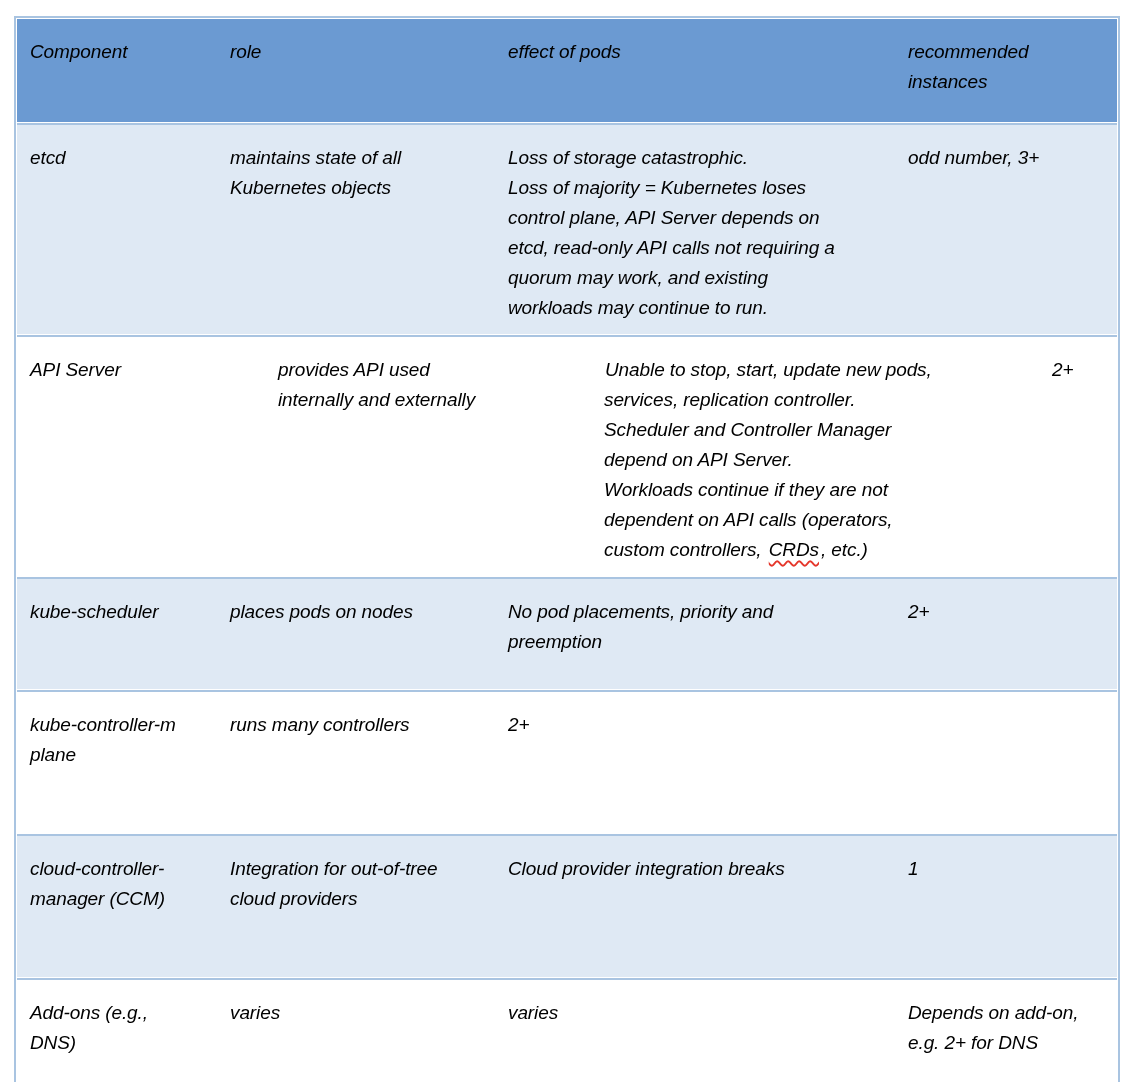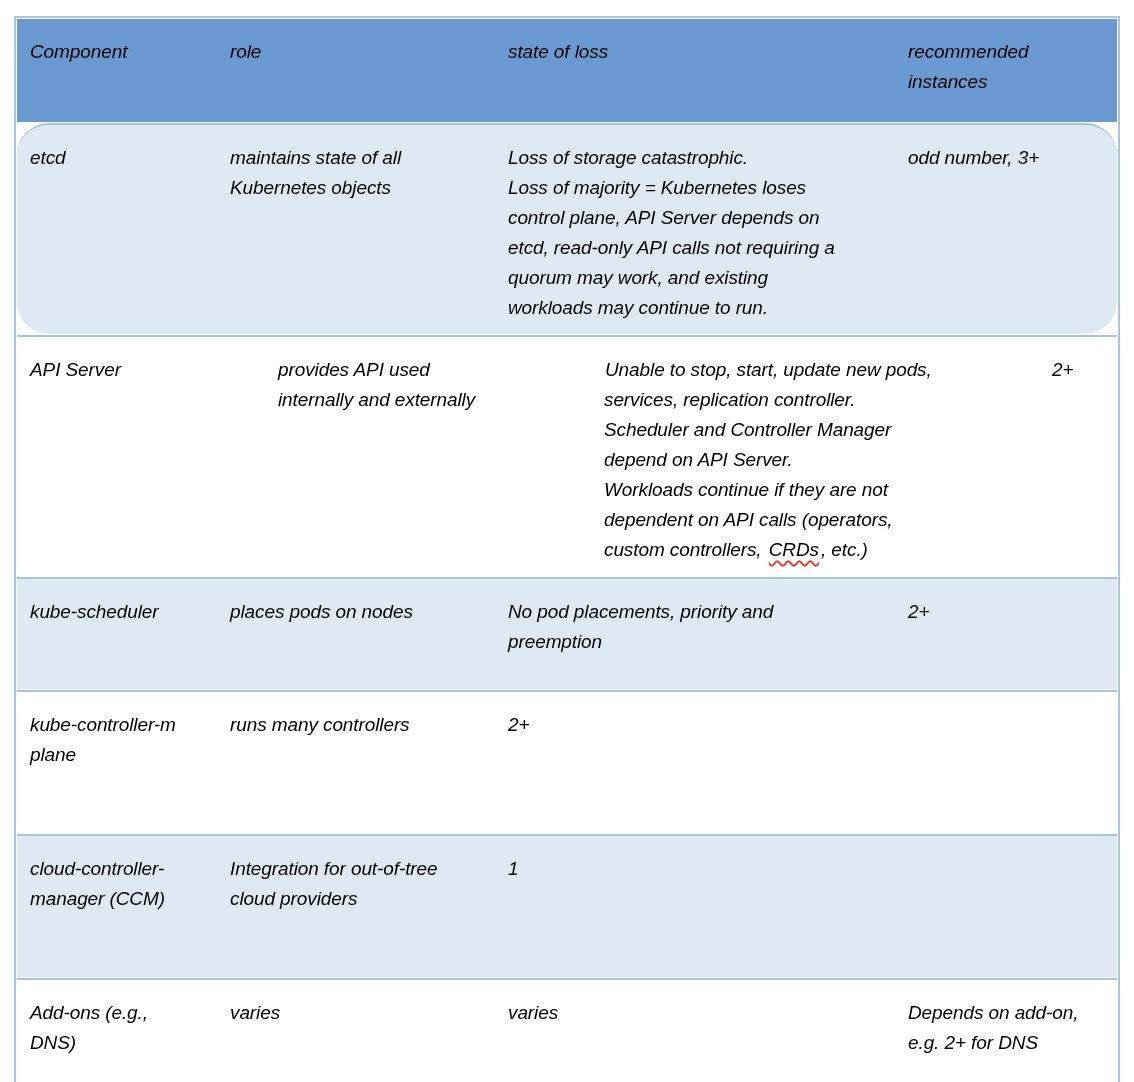--- a/index.html
+++ b/index.html
@@ -31,21 +31,21 @@
     background: #ffffff;
   }
   .row {
     display: grid;
     grid-template-columns: 200px 278px 400px 224px;
     background: #ffffff;
   }
   .row + .row { border-top: 2px solid var(--border); }
   .row.header { background: var(--header-bg); min-height: 103px; }
   .row.alt { background: var(--alt-bg); }
-  .row.r-etcd { min-height: 188px; border-radius: 32px; }
+  .row.r-etcd { min-height: 188px; }
   .row.r-apiserver { min-height: 208px; gap: 48px; }
   .row.r-scheduler { min-height: 112px; }
   .row.r-kcm { min-height: 143px; }
   .row.r-ccm { min-height: 143px; }
   .row.r-addons { min-height: 146px; }
   .cell {
     padding: 17px 10px 10px 12px;
     font-size: 19px;
     line-height: 30px;
     letter-spacing: -0.1px;
@@ -65,21 +65,21 @@
 </style>
 </head>
 <body>
 
 <div class="page">
   <div class="ktable">
 
     <div class="row header">
       <div class="cell">Component</div>
       <div class="cell">role</div>
-      <div class="cell">state of loss</div>
+      <div class="cell">effect of pods</div>
       <div class="cell">recommended
 instances</div>
     </div>
 
     <div class="row alt r-etcd">
       <div class="cell">etcd</div>
       <div class="cell">maintains state of all
 Kubernetes objects</div>
       <div class="cell">Loss of storage catastrophic.
 Loss of majority = Kubernetes loses
@@ -117,20 +117,21 @@
 plane</div>
       <div class="cell">runs many controllers</div>
       <div class="cell">2+</div>
     </div>
 
     <div class="row alt r-ccm">
       <div class="cell">cloud-controller-
 manager (CCM)</div>
       <div class="cell">Integration for out-of-tree
 cloud providers</div>
+      <div class="cell">Cloud provider integration breaks</div>
       <div class="cell">1</div>
     </div>
 
     <div class="row r-addons">
       <div class="cell">Add-ons (e.g.,
 DNS)</div>
       <div class="cell">varies</div>
       <div class="cell">varies</div>
       <div class="cell">Depends on add-on,
 e.g. 2+ for DNS</div>

